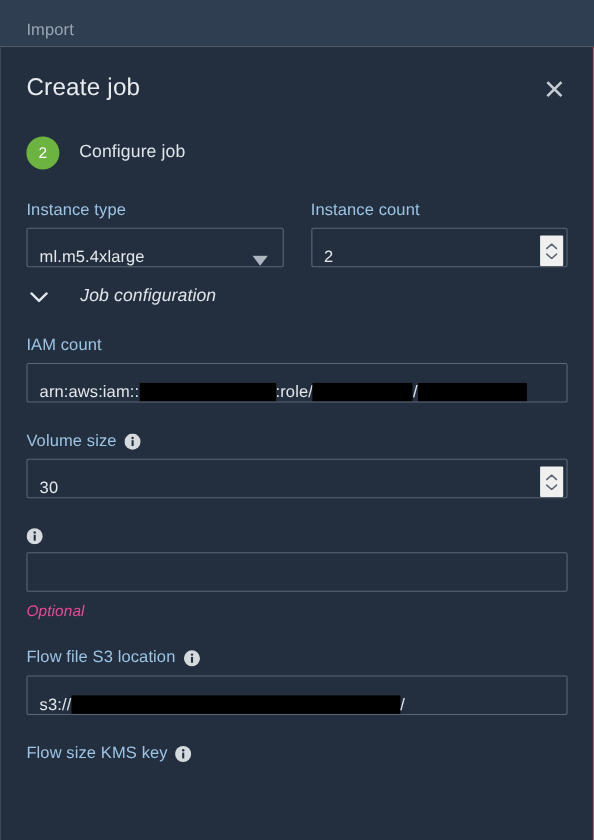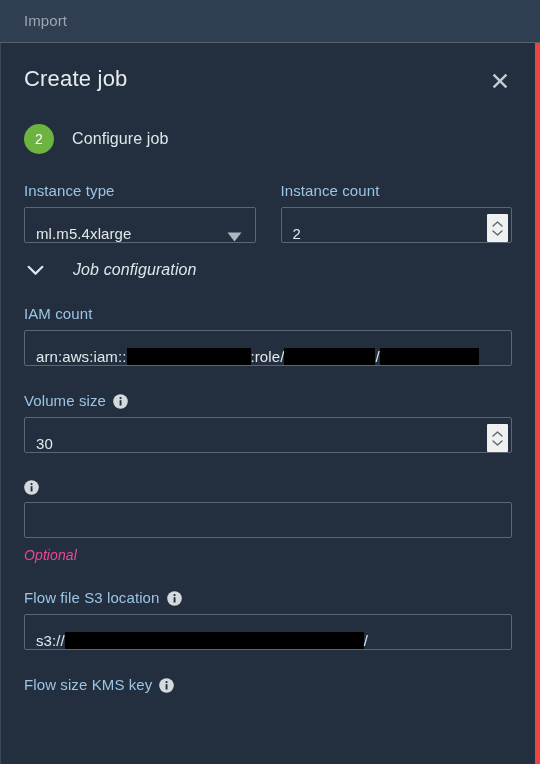--- a/index.html
+++ b/index.html
@@ -30,20 +30,21 @@
     background: #2f3e51;
     border-bottom: 1px solid #56616e;
     display: flex;
     align-items: flex-end;
     box-sizing: border-box;
   }
   .tab {
     position: relative;
     height: 30px;
     display: flex;
+    align-items: center;
     padding: 0 22px;
     font-size: 15px;
     color: #9aa6b4;
     letter-spacing: .1px;
     cursor: pointer;
     box-sizing: border-box;
   }
   .tab:first-child { padding-left: 24px; }
   .tab.active {
     color: #ffffff;
@@ -57,21 +58,21 @@
     height: 3px;
     background: #2aabe2;
   }
 
   
   .panel {
     position: relative;
     height: 721px;
     background: #232f3e;
     border-left: 1px solid #3b4859;
-    border-right: 5px solid #ef4444;
+    border-right: 1px solid #ef4444;
     box-sizing: border-box;
     overflow: hidden;
   }
 
   .panel-header {
     display: flex;
     align-items: center;
     justify-content: space-between;
     padding: 23px 22px 0 23px;
   }

